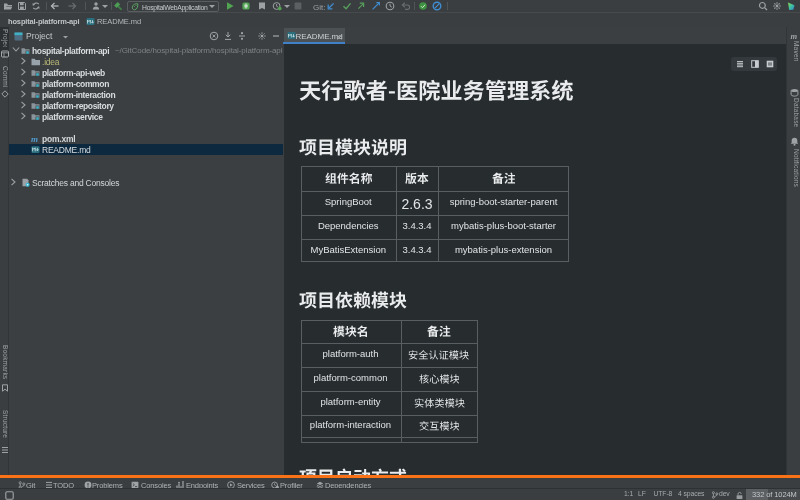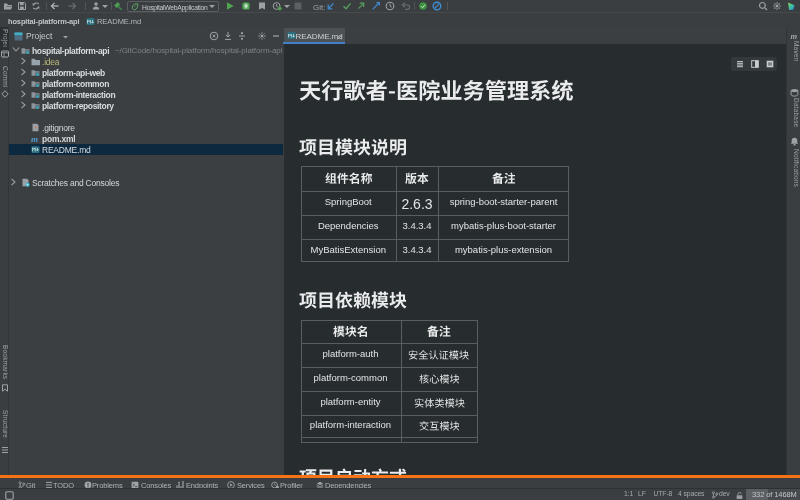--- a/index.html
+++ b/index.html
@@ -257,26 +257,30 @@
         <svg class="abs" style="left:11px;top:1.5px" width="8" height="8" viewBox="0 0 8 8">
           <path d="M1.5 0.8L5 4 1.5 7.2" fill="none" stroke="#9da1a4" stroke-width="1.1"></path>
         </svg>
         <svg class="abs" style="left:22px;top:1px" width="9" height="9" viewBox="0 0 9 9">
           <path d="M0.5 2.2h3l.9 1.1h4.1v4.5H0.5z" fill="#8a949b"></path>
           <rect x="4.6" y="4.6" width="3.6" height="3.6" fill="#3c4043"></rect>
           <rect x="5.2" y="5.2" width="2.6" height="2.6" fill="#3fb1c4"></rect>
         </svg>
         <div class="tx" style="left:33px;top:1px;font-size:8.5px;font-weight:700;letter-spacing:-0.35px;color:#d8dcde">platform-repository</div>
       </div>
-<div class="abs" style="left:0;top:94.5px;width:274px;height:11px">
-        <svg class="abs" style="left:22px;top:1px" width="9" height="9" viewBox="0 0 9 9">
-          <path d="M1.5 0.8h4.5l1.5 1.5v6H1.5z" fill="#9aa0a5"></path>
-          <path d="M3.4 4.4l1.1-1.1 1.1 1.1-1.1 1.1z" fill="#d77a48"></path>
-        </svg>
-        <div class="tx" style="left:33px;top:1px;font-size:8.5px;font-weight:400;letter-spacing:-0.22px;color:#d4d8da">.gitignore</div>
+<div class="abs" style="left:0;top:83.5px;width:274px;height:11px">
+        <svg class="abs" style="left:11px;top:1.5px" width="8" height="8" viewBox="0 0 8 8">
+          <path d="M1.5 0.8L5 4 1.5 7.2" fill="none" stroke="#9da1a4" stroke-width="1.1"></path>
+        </svg>
+        <svg class="abs" style="left:22px;top:1px" width="9" height="9" viewBox="0 0 9 9">
+          <path d="M0.5 2.2h3l.9 1.1h4.1v4.5H0.5z" fill="#8a949b"></path>
+          <rect x="4.6" y="4.6" width="3.6" height="3.6" fill="#3c4043"></rect>
+          <rect x="5.2" y="5.2" width="2.6" height="2.6" fill="#3fb1c4"></rect>
+        </svg>
+        <div class="tx" style="left:33px;top:1px;font-size:8.5px;font-weight:700;letter-spacing:-0.35px;color:#d8dcde">platform-service</div>
       </div>
 <div class="abs" style="left:0;top:105.5px;width:274px;height:11px">
         <svg class="abs" style="left:22px;top:1px" width="9" height="9" viewBox="0 0 9 9">
           <text x="0" y="7.5" font-family="Liberation Serif" font-style="italic" font-weight="700" font-size="9" fill="#4f9bd0">m</text>
         </svg>
         <div class="tx" style="left:33px;top:1px;font-size:8.5px;font-weight:700;letter-spacing:-0.22px;color:#d4d8da">pom.xml</div>
       </div>
 <div class="abs" style="left:0;top:116.5px;width:274px;height:11px">
         <div class="abs" style="left:0;top:0;width:274px;height:11px;background:#0c2940"></div>
         <svg class="abs" style="left:22px;top:1px" width="9" height="9" viewBox="0 0 9 9">
@@ -466,15 +470,15 @@
         <circle cx="5.9" cy="2.8" r="1" fill="none" stroke="#a6aaac" stroke-width=".8"></circle>
         <path d="M2.4 2.7v2.6M5.9 3.8c0 1.3-1.5 1.1-2.5 1.9" fill="none" stroke="#a6aaac" stroke-width=".8"></path>
       </svg>
 <div class="tx" style="left:719px;top:0.5px;font-size:6.8px;letter-spacing:-0.1px;color:#a6aaac">dev</div>
 <svg class="abs" style="left:735px;top:1.5px" width="9" height="9" viewBox="0 0 9 9">
         <rect x="1.6" y="4.2" width="5.8" height="3.8" rx="0.6" fill="#979b9d"></rect>
         <path d="M3 4.2V3a1.6 1.6 0 0 1 3.2 0" fill="none" stroke="#979b9d" stroke-width=".9"></path>
       </svg>
 <div class="abs" style="left:746px;top:0;width:54px;height:12px;background:#474a4c">
 <div class="abs" style="left:0;top:0;width:22px;height:12px;background:#5d6062"></div>
-<div class="tx" style="left:6px;top:1px;font-size:7.5px;letter-spacing:-0.1px;color:#c4c7c9">332 of 1468M</div>
+<div class="tx" style="left:6px;top:1px;font-size:7.5px;letter-spacing:-0.1px;color:#c4c7c9">332 of 1024M</div>
 </div>
 </div>
 </div>
 </body></html>

